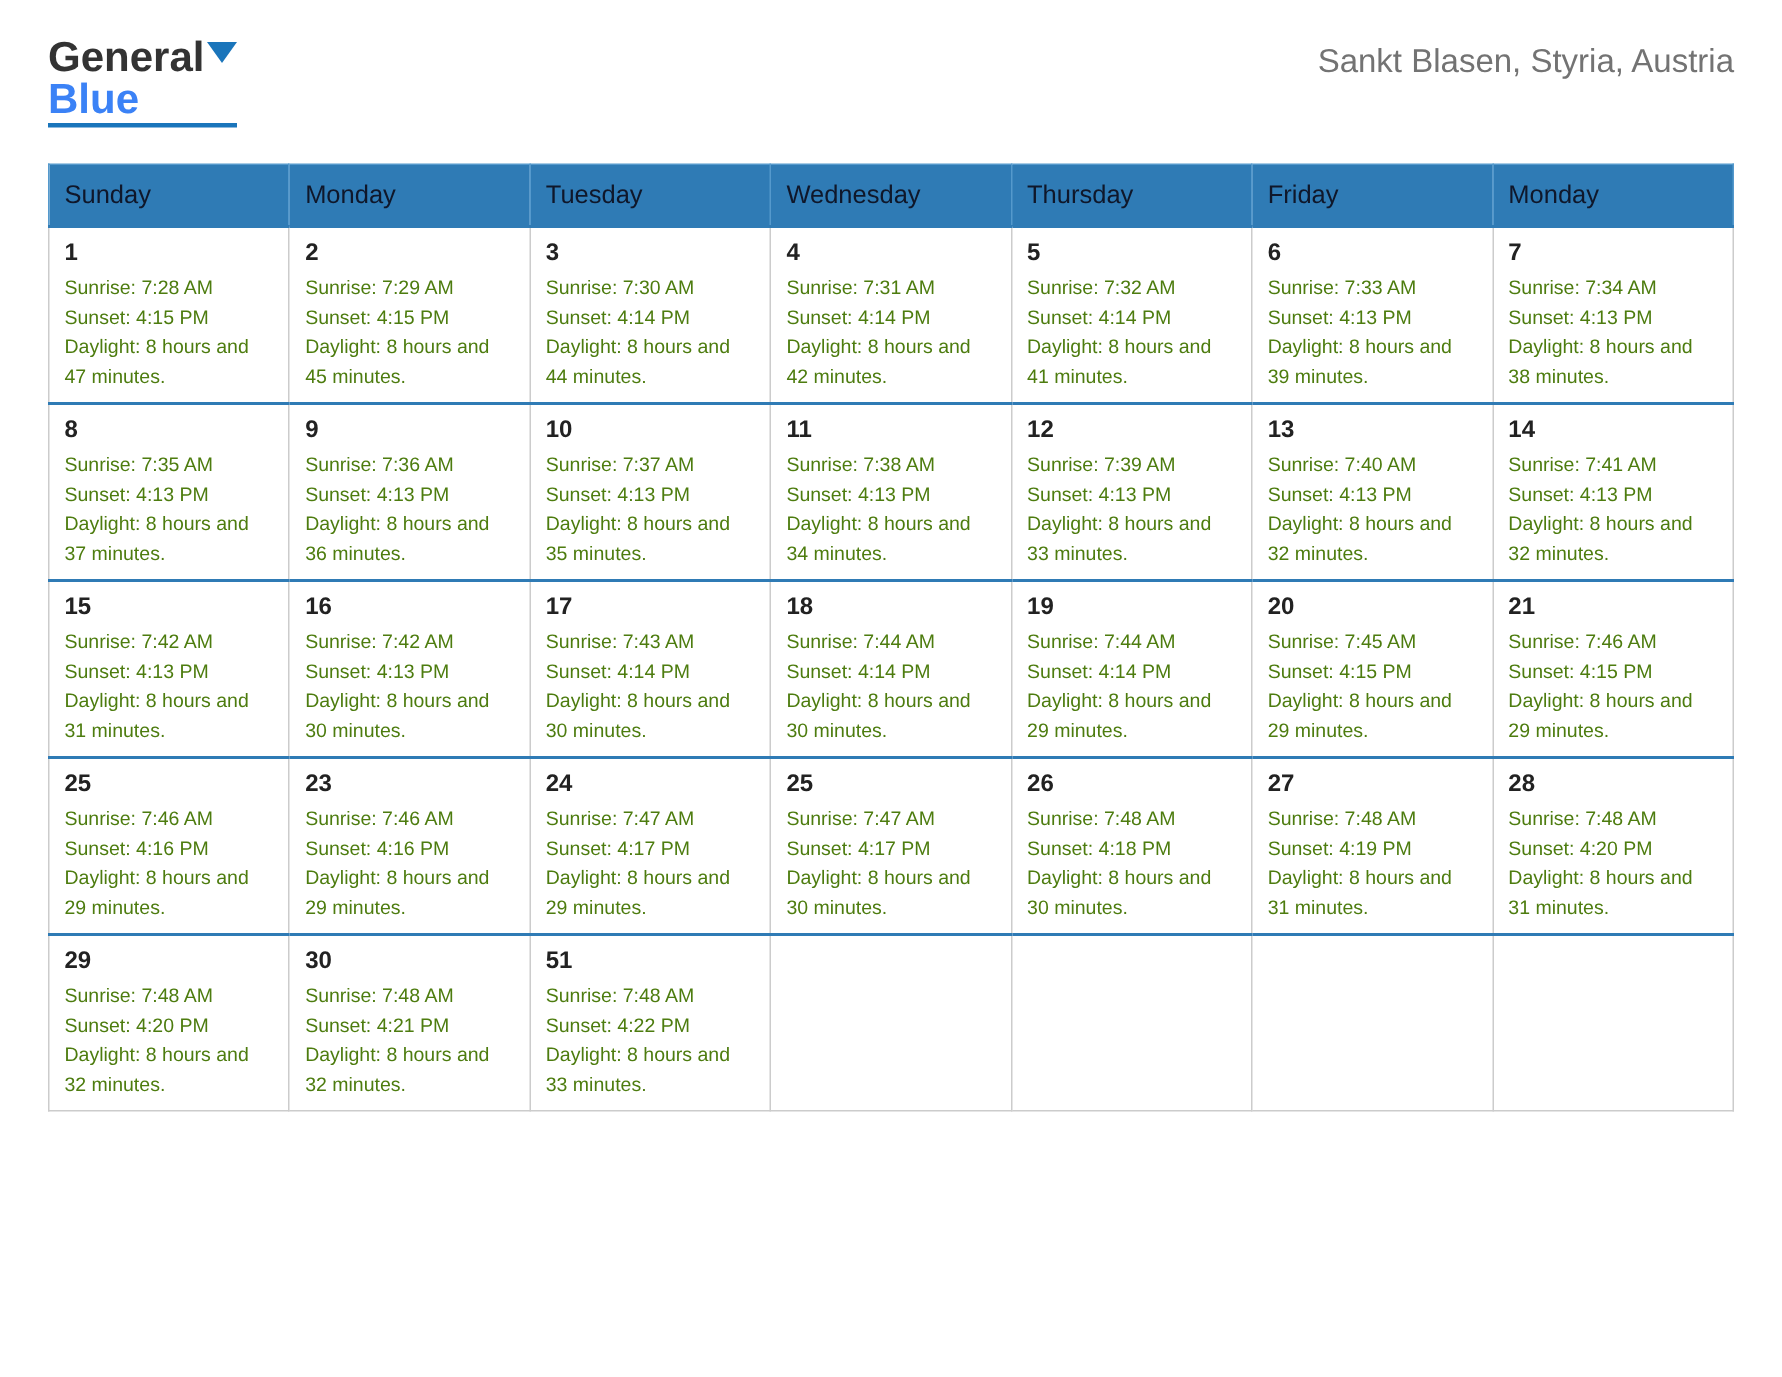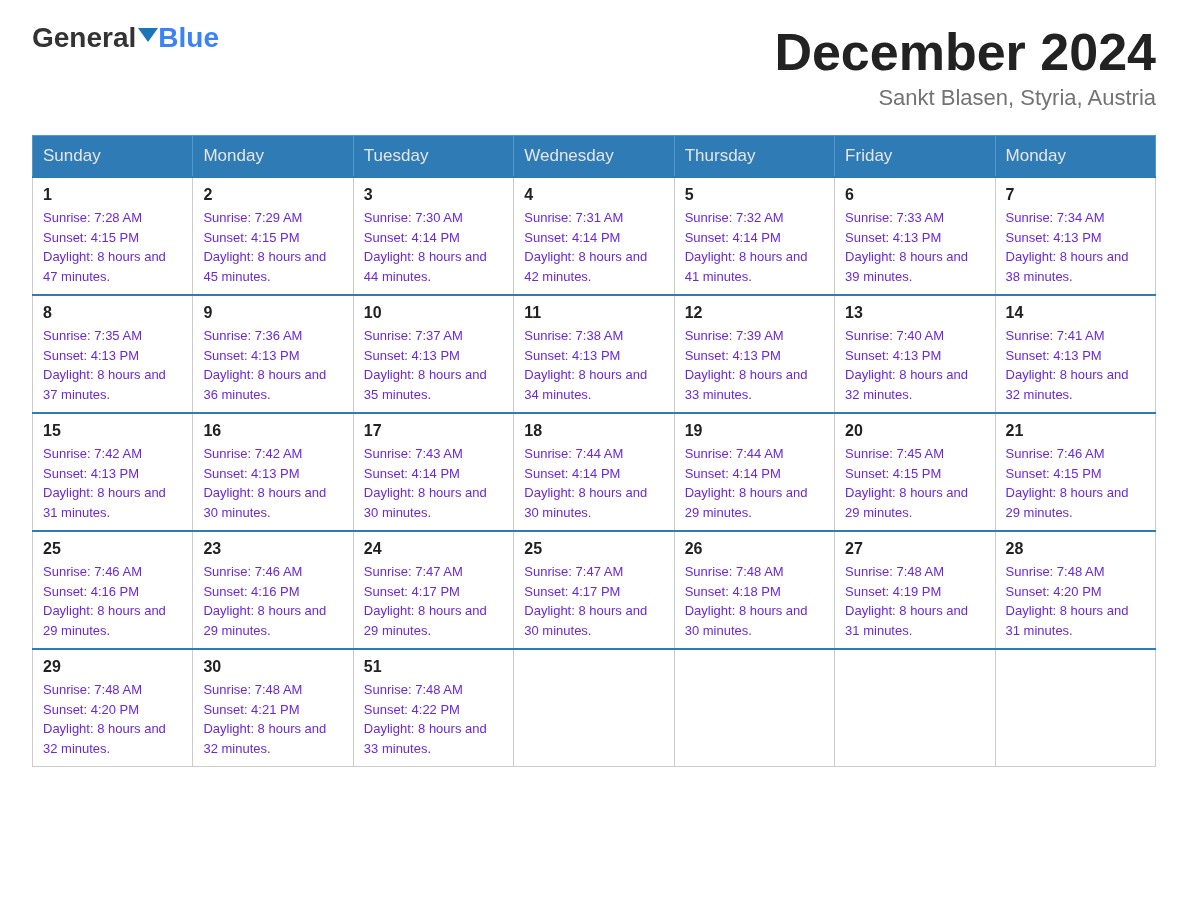--- a/index.html
+++ b/index.html
@@ -11,21 +11,21 @@
       min-height: 918px;
     }
     .header-area {
       display: flex;
       justify-content: space-between;
       align-items: flex-start;
       margin-bottom: 24px;
     }
     .logo {
       display: flex;
-      flex-direction: row;
+      flex-direction: column;
       align-items: flex-start;
     }
     .logo-general {
       font-size: 28px;
       font-weight: bold;
       color: #333;
       line-height: 1;
     }
     .logo-blue {
       font-size: 28px;
@@ -66,21 +66,21 @@
       color: #737373;
       margin-top: 4px;
     }
     .calendar-table {
       width: 100%;
       border-collapse: collapse;
       border: 1px solid #aaa;
     }
     .calendar-table th {
       background: #2f7bb5;
-      color: #e5e5e5;
+      color: #0f172a;
       font-size: 17px;
       font-weight: normal;
       padding: 10px 10px;
       text-align: left;
       border: 1px solid #5599cc;
     }
     .calendar-table td {
       vertical-align: top;
       padding: 8px 10px;
       border: 1px solid #ccc;
@@ -92,21 +92,21 @@
     .day-number {
       font-size: 16px;
       font-weight: bold;
       color: #222;
       display: block;
       margin-bottom: 4px;
     }
     .day-info {
       font-size: 13px;
       line-height: 1.5;
-      color: #6d28d9;
+      color: #4d7c0f;
     }
     .empty-cell {
       background: #fff;
     }
     tr.week-row td {
       border-top: 2px solid #2f7bb5;
     }
     .logo-top-row {
       display: flex;
       align-items: center;
@@ -118,21 +118,20 @@
 <div class="header-area">
   <div class="logo">
     <div class="logo-top-row">
       <span class="logo-general">General</span>
       <span class="logo-triangle"></span>
     </div>
     <span class="logo-blue">Blue</span>
     <div class="logo-line"></div>
   </div>
   <div class="title-area">
-    <div class="month-title">December 2024</div>
     <div class="location-title">Sankt Blasen, Styria, Austria</div>
   </div>
 </div>
 
 <table class="calendar-table">
   <thead>
     <tr>
       <th>Sunday</th>
       <th>Monday</th>
       <th>Tuesday</th>

